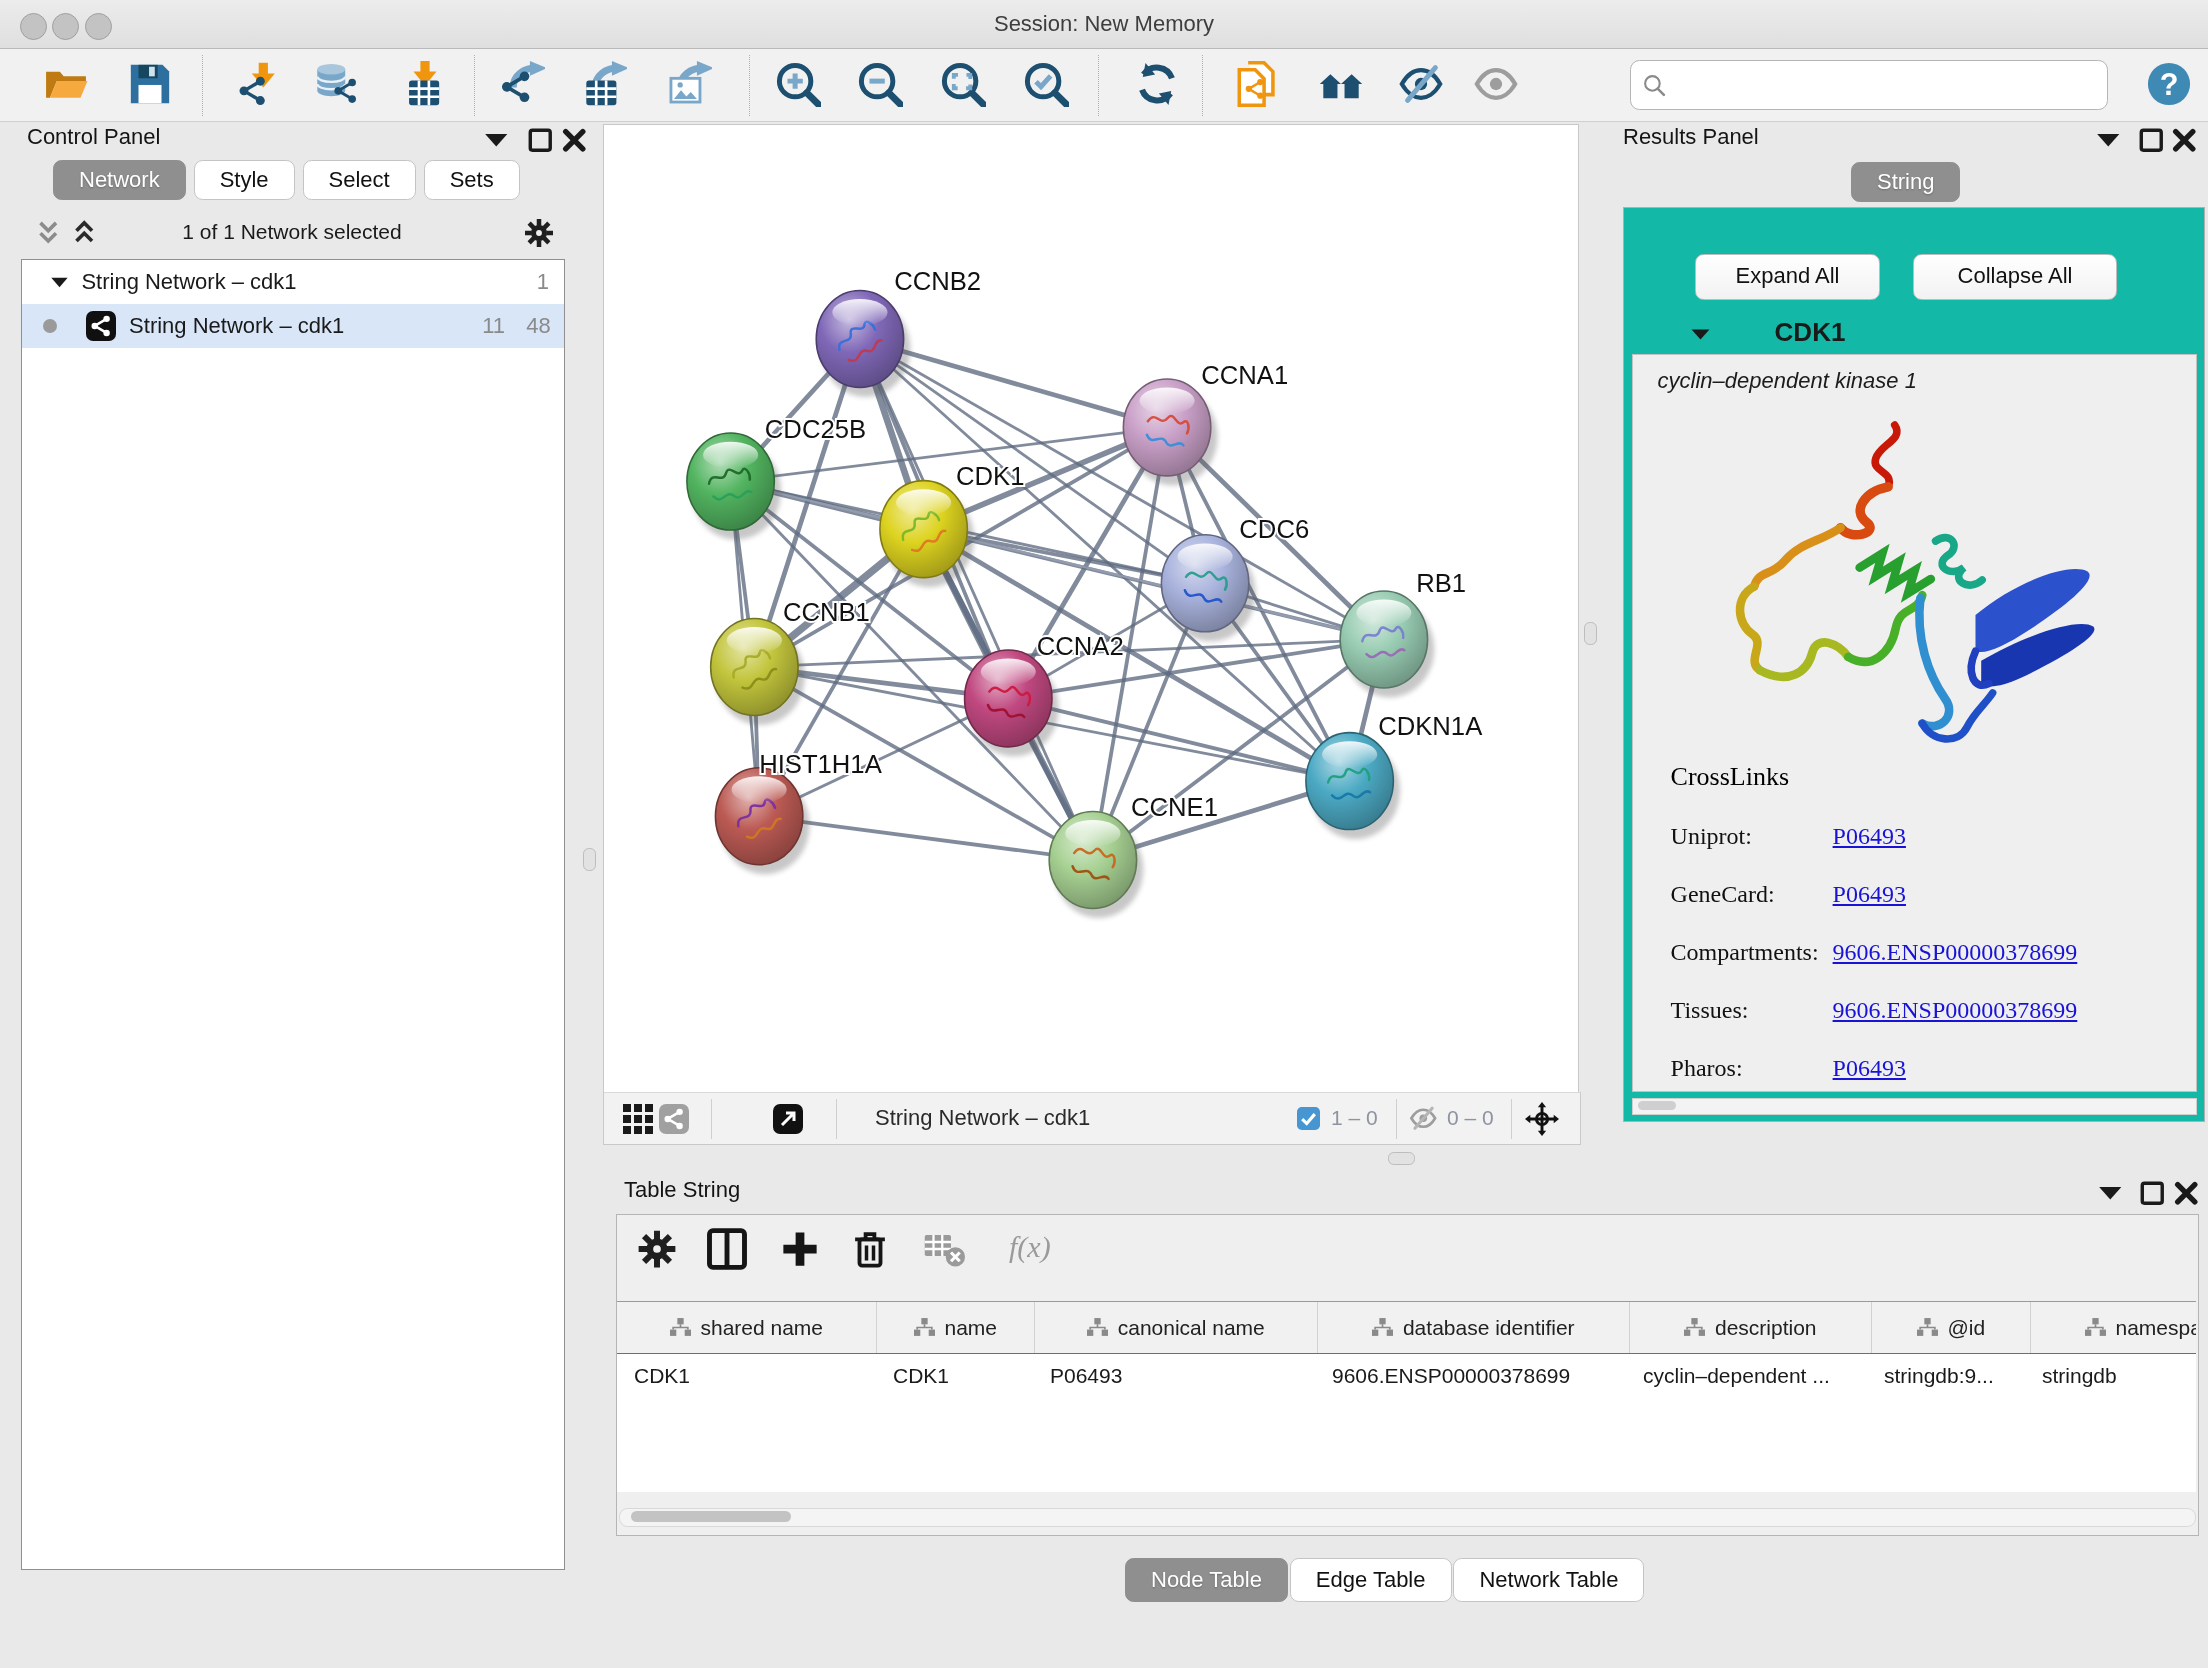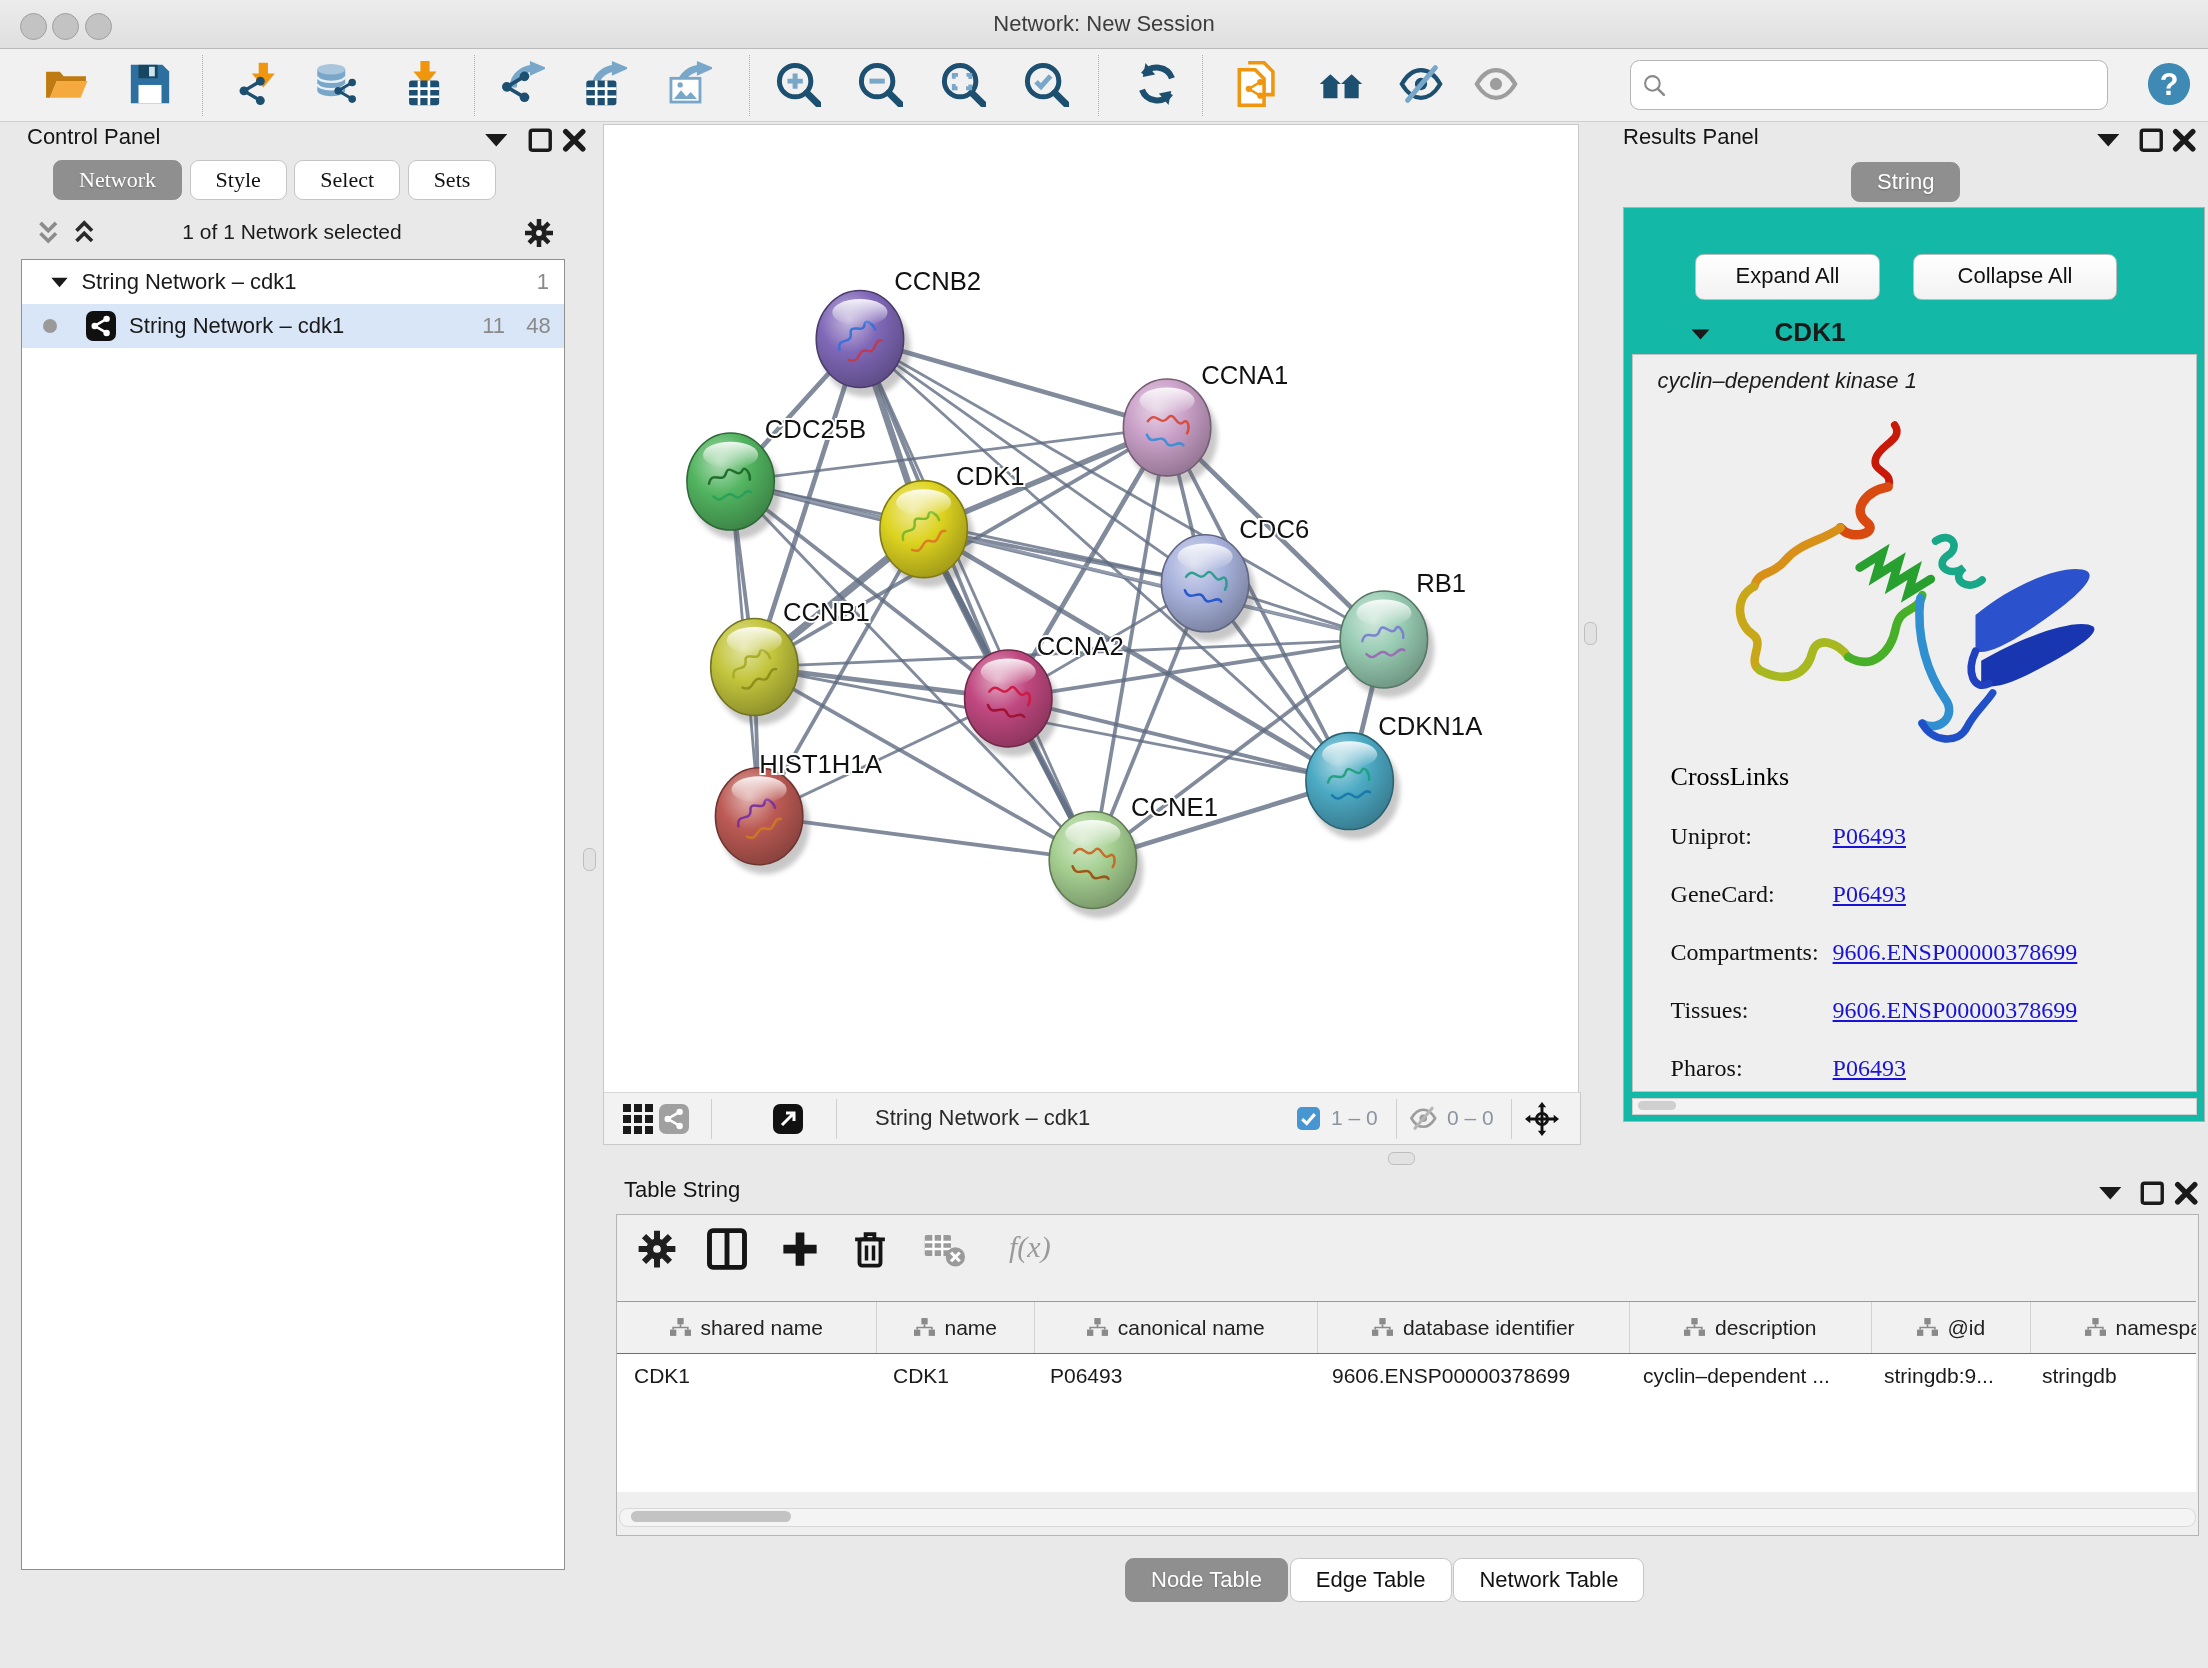--- a/index.html
+++ b/index.html
@@ -29,21 +29,21 @@
   
   .panel-head{position:absolute;height:34px;font-size:22px;color:#141414;}
   .phead-ic{position:absolute;top:1.9px;width:28.5px;height:28.5px;}
   .phead-ic svg{width:100%;height:100%;}
   .tab{display:inline-block;height:38px;line-height:38px;padding:0 25px;
     background:#fff;border:1px solid #c4c4c4;border-radius:8.6px;font-size:22px;
     margin-right:3.8px;color:#111;}
   .tab.active{background:#8f8f8f;color:#fff;border-color:#8f8f8f;
     text-shadow:0 1px 1.9px rgba(0,0,0,.25);}
   
-  #cp-tabs{position:absolute;left:53px;top:160px;font-family:Liberation Serif, serif;}
+  #cp-tabs{position:absolute;left:53px;top:160px;}
   #cp-status{position:absolute;left:21px;top:211px;width:542px;height:44px;}
   #cp-tree{position:absolute;left:21px;top:259px;width:542px;height:1309px;
     background:#fff;border:1px solid #8f8f8f;}
   .tree-row{position:relative;height:44px;font-size:22px;display:flex;align-items:center;}
   .tree-row.sel{background:#d9e6f8;}
   .num{color:#8a8a8a;}
   
   #canvas{position:absolute;left:603px;top:124px;width:974px;height:968px;
     background:#ffffff;border:1px solid #c8c8c8;}
   
@@ -106,21 +106,21 @@
 </style>
 </head>
 <body>
 
 <div id="app">
 
   <div id="titlebar">
     <span class="light" style="left:20px"></span>
     <span class="light" style="left:52px"></span>
     <span class="light" style="left:85px"></span>
-    <div id="win-title">Network: New Session</div>
+    <div id="win-title">Session: New Memory</div>
   </div>
 
   <div id="toolbar">
     <span class="tbi" style="left:40px">
         <svg viewBox="0 0 30 24">
           <path d="M2 4h9l2.5 3H28v3H9L4.5 21H2z" fill="#bf7b12"></path>
           <path d="M4.5 21L9 10h20l-4.5 11z" fill="#f5a93f"></path>
         </svg>
       </span>
     <span class="tbi" style="left:124px">

